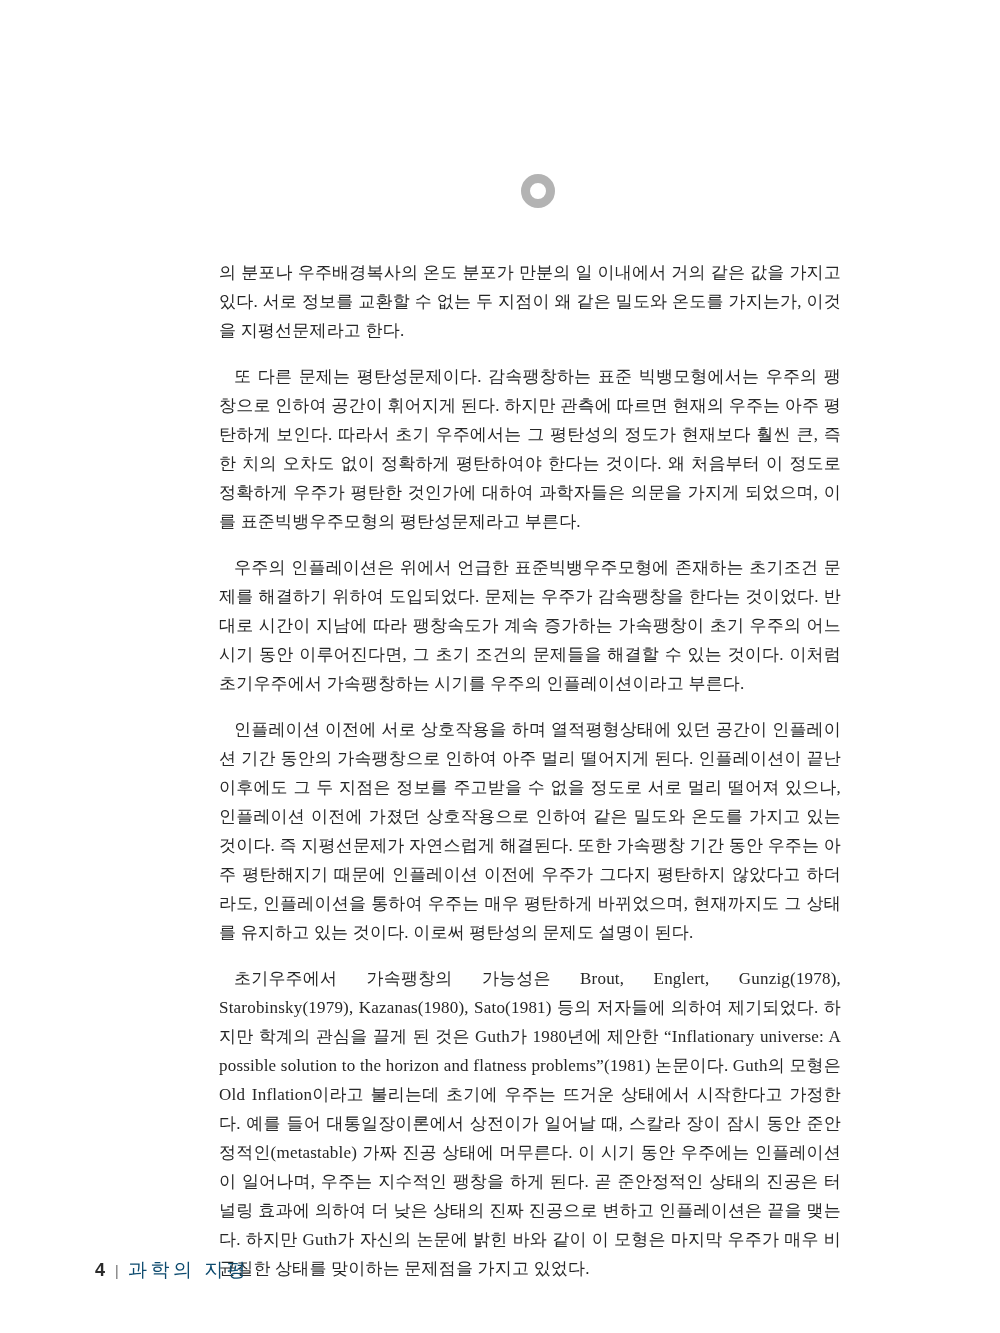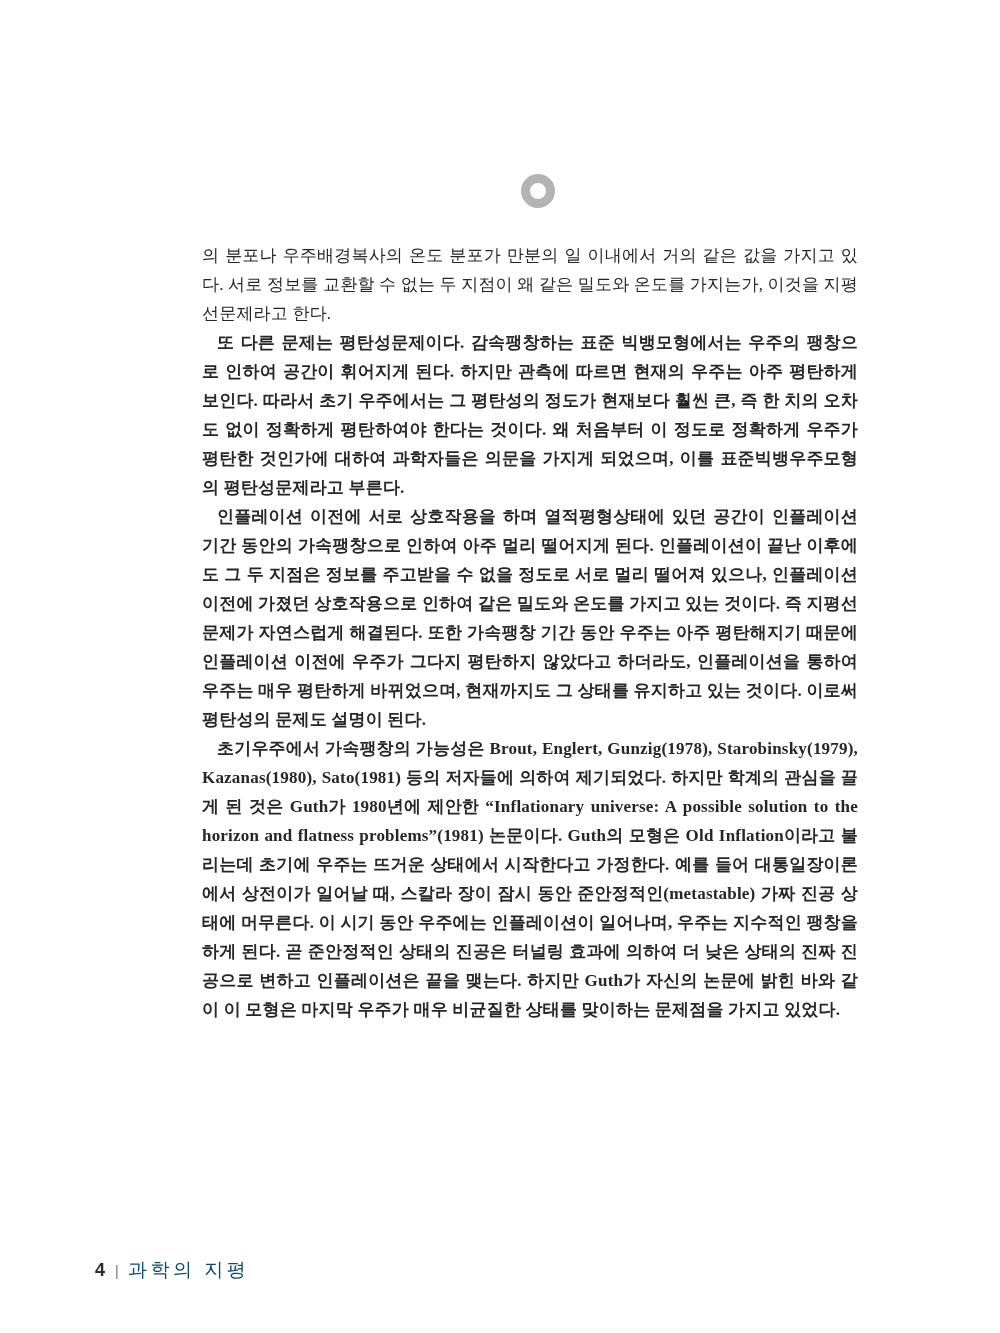--- a/index.html
+++ b/index.html
@@ -28,26 +28,25 @@
     width: 656px;
     color: #262626;
     font-size: 17px;
     line-height: 29px;
     text-align: justify;
     text-align-last: left;
     word-break: normal;
     letter-spacing: 0.2px;
   }
   .body-text p.para {
-    margin: 0;
+    margin: 17px;
     padding: 0;
   }
   .body-text p.indent {
     text-indent: 15px;
-    font-weight: bold;
   }
   .footer {
     position: absolute;
     left: 95px; top: 1257px;
     display: flex;
     align-items: center;
     font-family: "Liberation Sans", "DejaVu Sans", sans-serif;
     color: #2b2b2b;
   }
   .footer .pagenum {
@@ -71,20 +70,21 @@
 </head>
 <body>
 
 <div class="page">
 
   <div class="ornament"></div>
 
   <div class="body-text">
     <p class="para">의 분포나 우주배경복사의 온도 분포가 만분의 일 이내에서 거의 같은 값을 가지고 있다. 서로 정보를 교환할 수 없는 두 지점이 왜 같은 밀도와 온도를 가지는가, 이것을 지평선문제라고 한다.</p>
     <p class="para indent">또 다른 문제는 평탄성문제이다. 감속팽창하는 표준 빅뱅모형에서는 우주의 팽창으로 인하여 공간이 휘어지게 된다. 하지만 관측에 따르면 현재의 우주는 아주 평탄하게 보인다. 따라서 초기 우주에서는 그 평탄성의 정도가 현재보다 훨씬 큰, 즉 한 치의 오차도 없이 정확하게 평탄하여야 한다는 것이다. 왜 처음부터 이 정도로 정확하게 우주가 평탄한 것인가에 대하여 과학자들은 의문을 가지게 되었으며, 이를 표준빅뱅우주모형의 평탄성문제라고 부른다.</p>
+    <p class="para indent">우주의 인플레이션은 위에서 언급한 표준빅뱅우주모형에 존재하는 초기조건 문제를 해결하기 위하여 도입되었다. 문제는 우주가 감속팽창을 한다는 것이었다. 반대로 시간이 지남에 따라 팽창속도가 계속 증가하는 가속팽창이 초기 우주의 어느 시기 동안 이루어진다면, 그 초기 조건의 문제들을 해결할 수 있는 것이다. 이처럼 초기우주에서 가속팽창하는 시기를 우주의 인플레이션이라고 부른다.</p>
     <p class="para indent">인플레이션 이전에 서로 상호작용을 하며 열적평형상태에 있던 공간이 인플레이션 기간 동안의 가속팽창으로 인하여 아주 멀리 떨어지게 된다. 인플레이션이 끝난 이후에도 그 두 지점은 정보를 주고받을 수 없을 정도로 서로 멀리 떨어져 있으나, 인플레이션 이전에 가졌던 상호작용으로 인하여 같은 밀도와 온도를 가지고 있는 것이다. 즉 지평선문제가 자연스럽게 해결된다. 또한 가속팽창 기간 동안 우주는 아주 평탄해지기 때문에 인플레이션 이전에 우주가 그다지 평탄하지 않았다고 하더라도, 인플레이션을 통하여 우주는 매우 평탄하게 바뀌었으며, 현재까지도 그 상태를 유지하고 있는 것이다. 이로써 평탄성의 문제도 설명이 된다.</p>
     <p class="para indent">초기우주에서 가속팽창의 가능성은 Brout, Englert, Gunzig(1978), Starobinsky(1979), Kazanas(1980), Sato(1981) 등의 저자들에 의하여 제기되었다. 하지만 학계의 관심을 끌게 된 것은 Guth가 1980년에 제안한 “Inflationary universe: A possible solution to the horizon and flatness problems”(1981) 논문이다. Guth의 모형은 Old Inflation이라고 불리는데 초기에 우주는 뜨거운 상태에서 시작한다고 가정한다. 예를 들어 대통일장이론에서 상전이가 일어날 때, 스칼라 장이 잠시 동안 준안정적인(metastable) 가짜 진공 상태에 머무른다. 이 시기 동안 우주에는 인플레이션이 일어나며, 우주는 지수적인 팽창을 하게 된다. 곧 준안정적인 상태의 진공은 터널링 효과에 의하여 더 낮은 상태의 진짜 진공으로 변하고 인플레이션은 끝을 맺는다. 하지만 Guth가 자신의 논문에 밝힌 바와 같이 이 모형은 마지막 우주가 매우 비균질한 상태를 맞이하는 문제점을 가지고 있었다.</p>
   </div>
 
   <div class="footer">
     <span class="pagenum">4</span>
     <span class="sep">|</span>
     <span class="booktitle">과학의 지평</span>
   </div>
 

